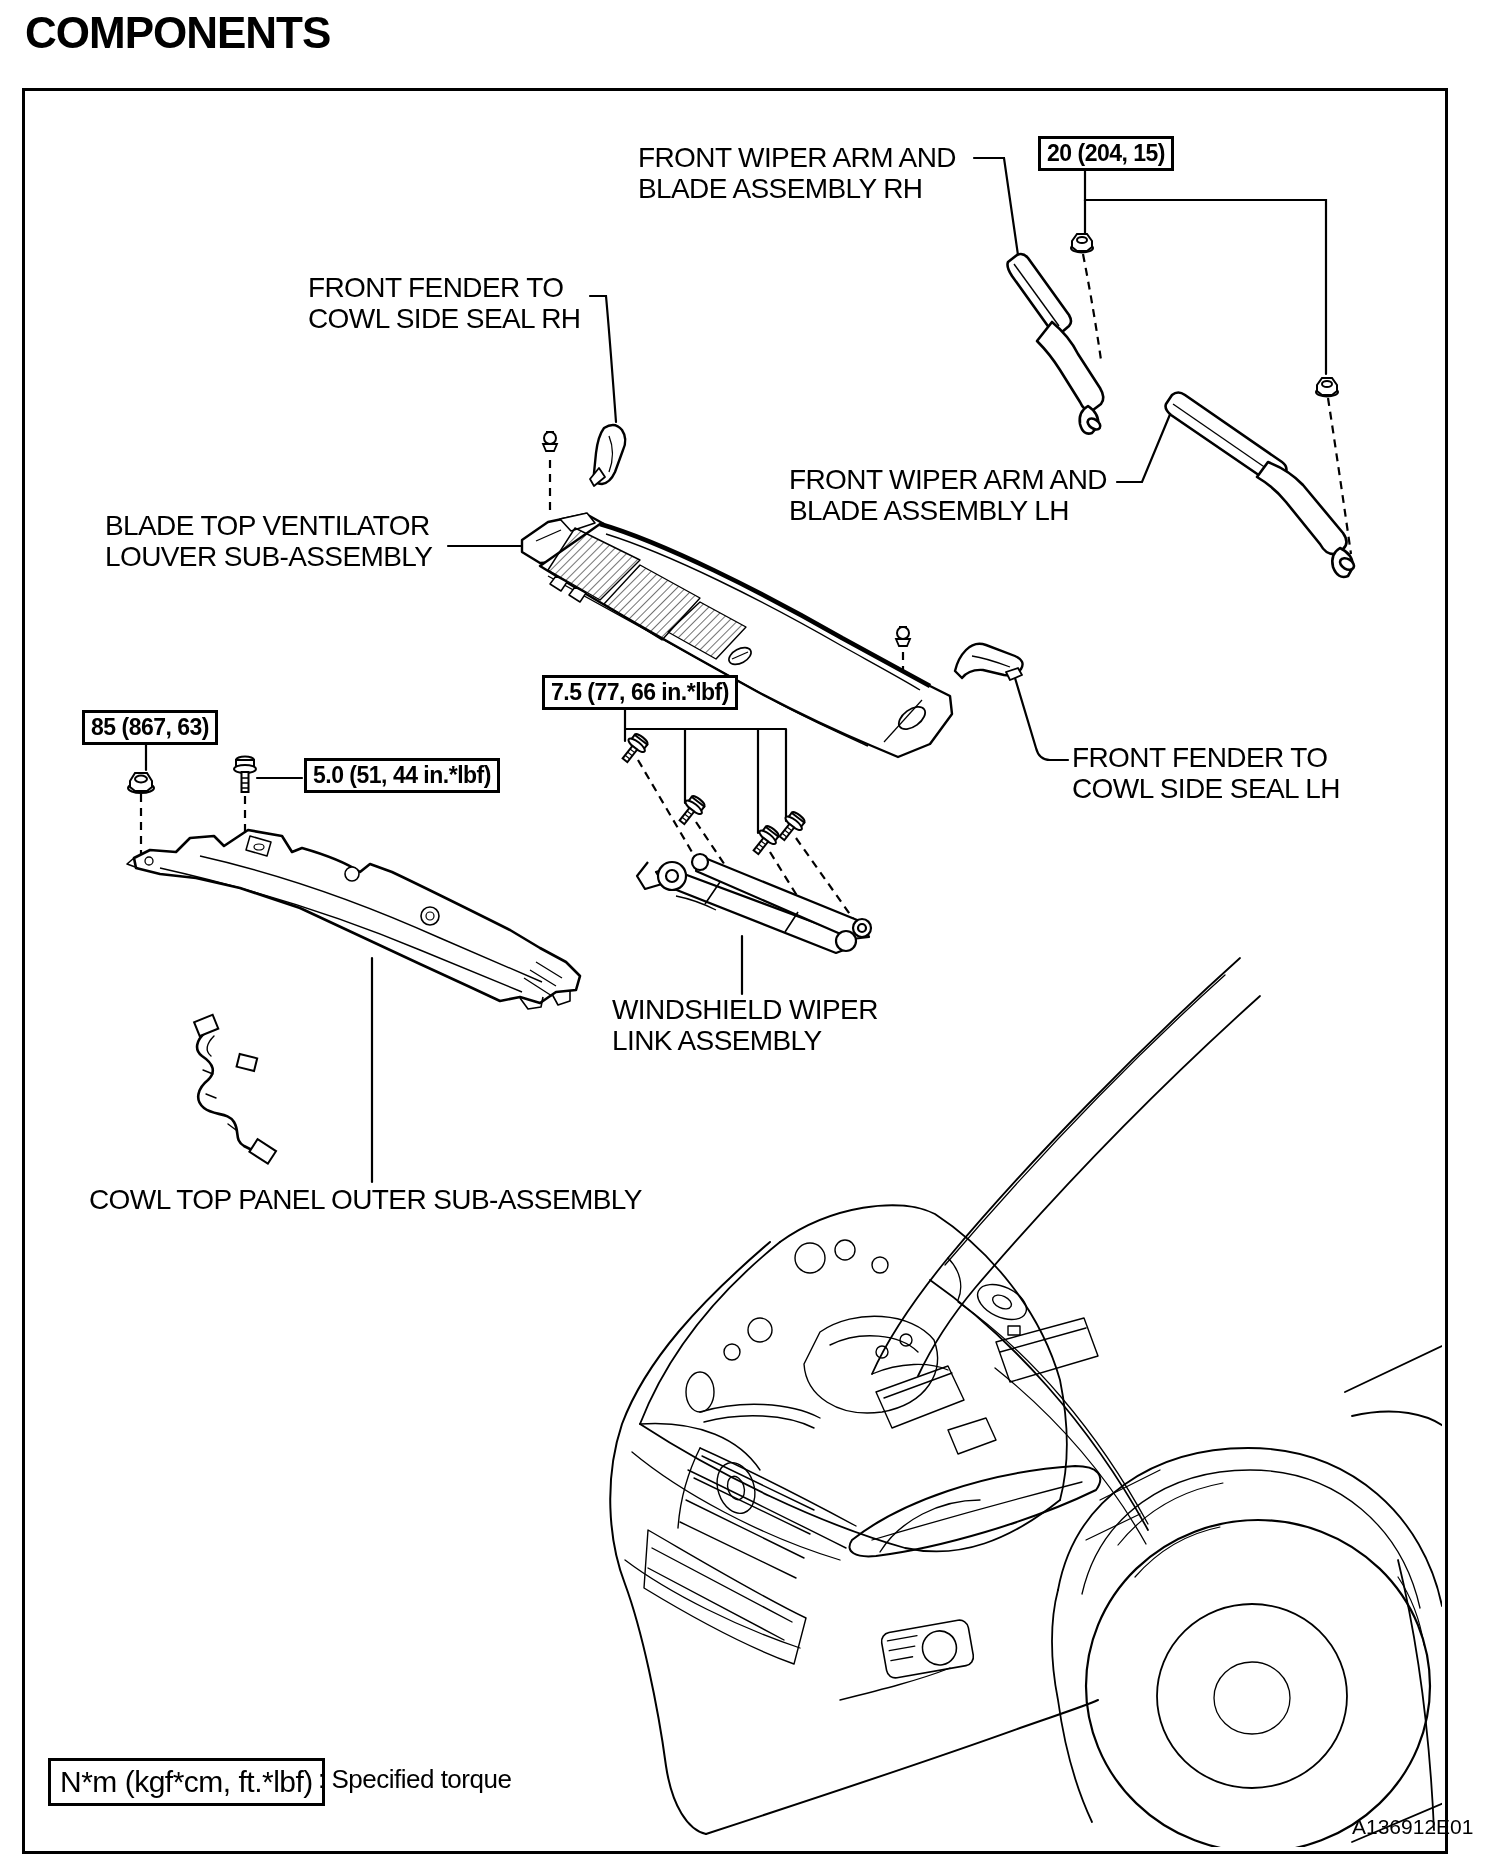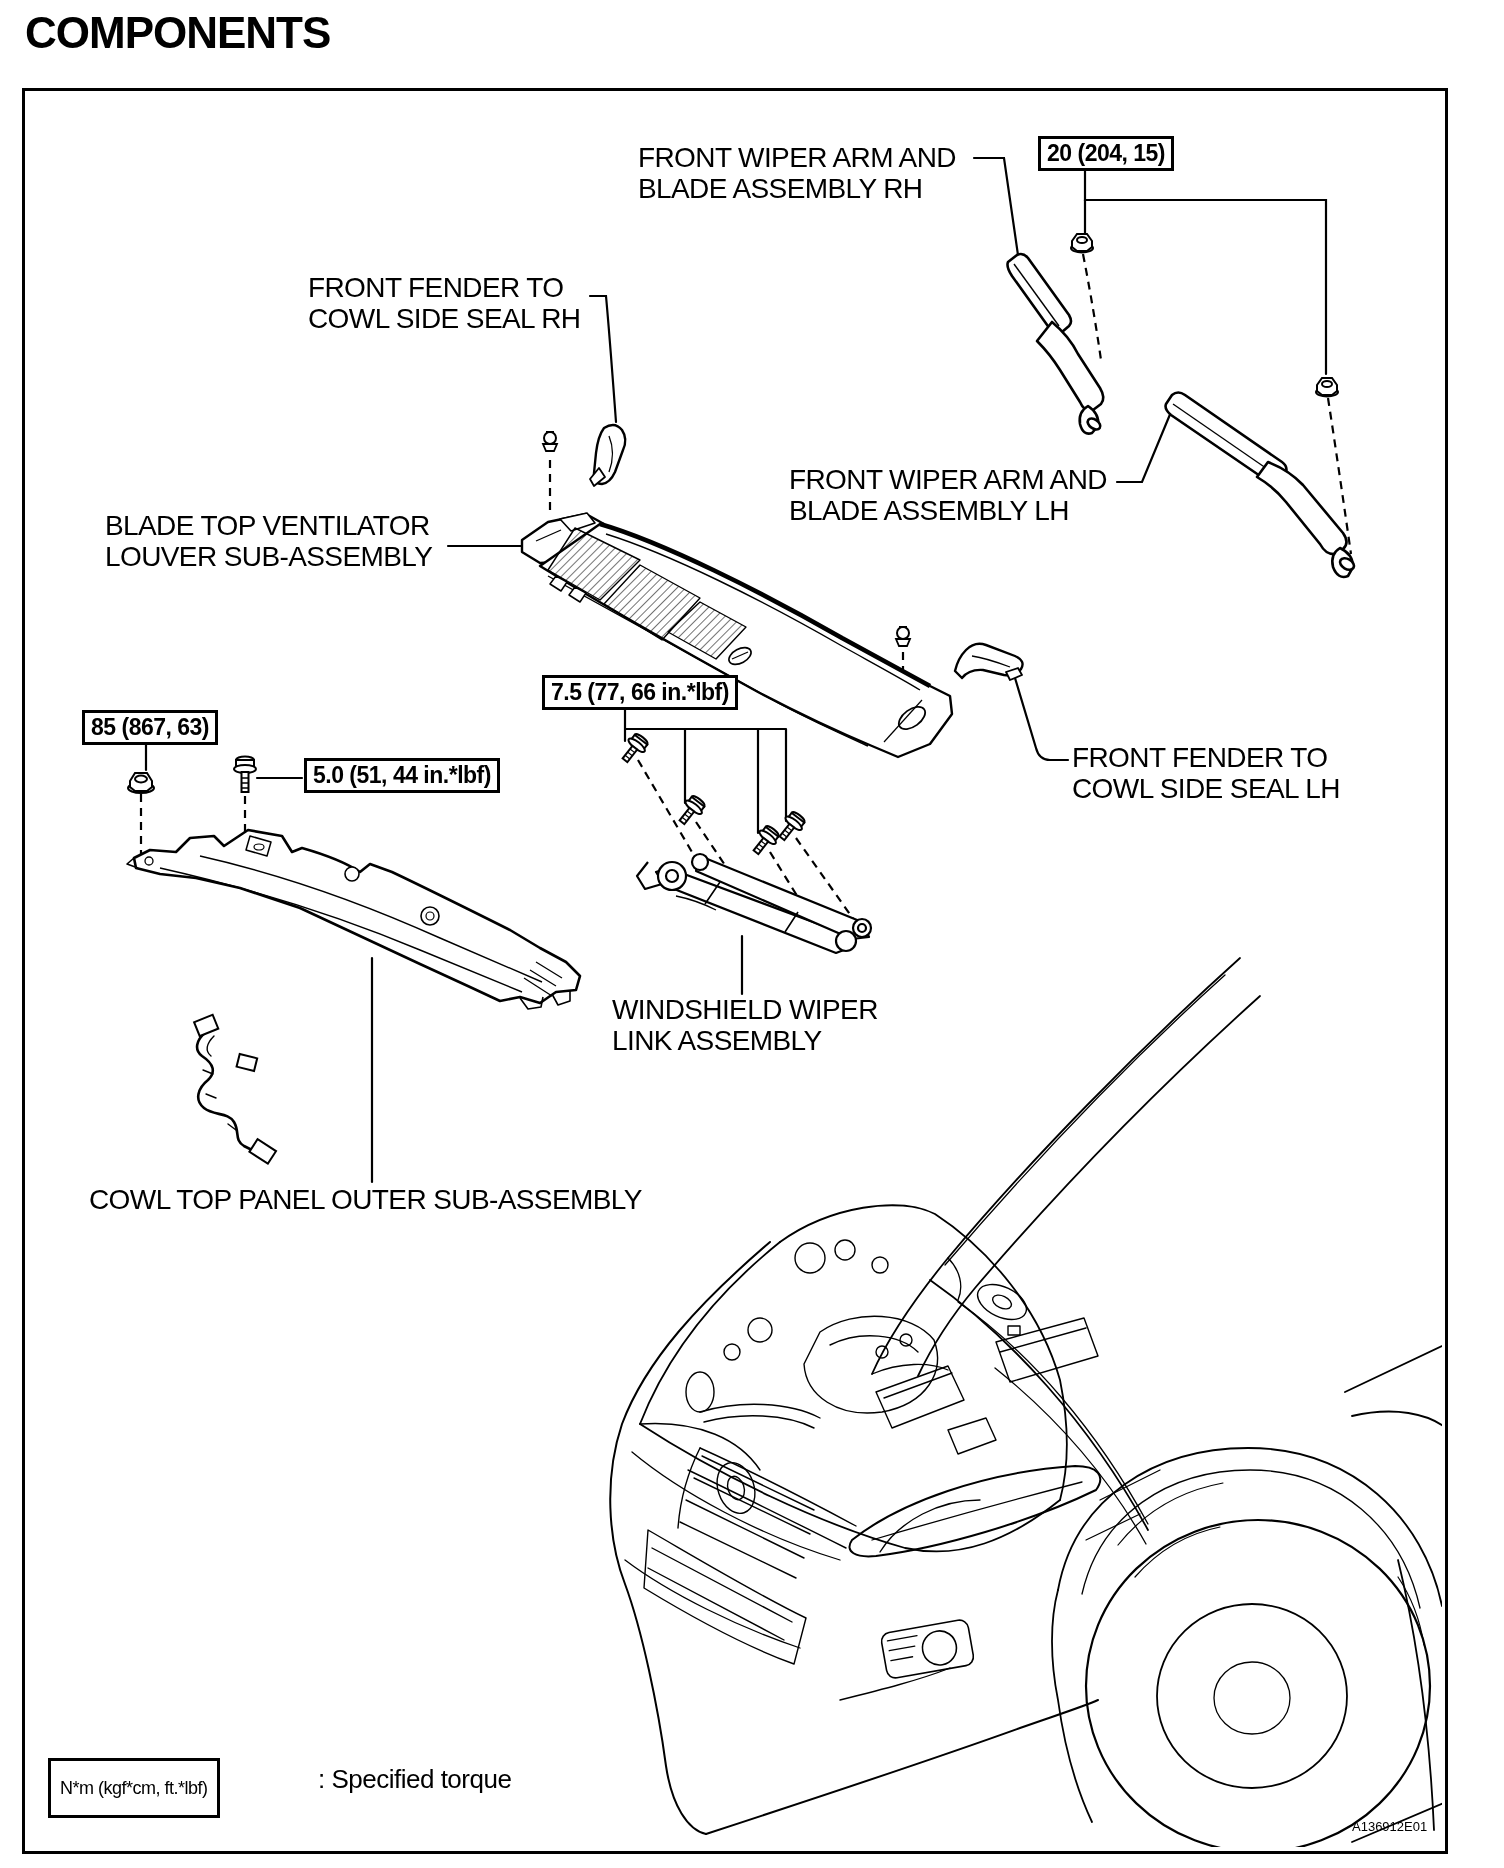--- a/index.html
+++ b/index.html
@@ -3,23 +3,23 @@
 <meta charset="utf-8">
 <style>
   html,body{margin:0;padding:0;background:#fff;}
   body{width:1504px;height:1868px;position:relative;font-family:"Liberation Sans",sans-serif;color:#000;overflow:hidden;}
   .abs{position:absolute;}
   .title{font-size:44px;font-weight:bold;letter-spacing:-1px;white-space:nowrap;text-align:right;}
   #frame{position:absolute;left:22px;top:88px;width:1420px;height:1760px;border:3px solid #000;background:#fff;}
   svg#art{position:absolute;left:0;top:0;}
   .label{position:absolute;font-size:28px;line-height:31px;letter-spacing:-0.6px;white-space:nowrap;}
   .torque{position:absolute;border:3px solid #000;background:#fff;font-weight:bold;font-size:23px;line-height:27px;padding:1px 6px;letter-spacing:-0.5px;white-space:nowrap;text-align:center;}
-  .legendbox{position:absolute;border:3px solid #000;background:#fff;font-size:18px;line-height:30px;padding:12px 9px;letter-spacing:-0.5px;white-space:nowrap;}
+  .legendbox{position:absolute;border:3px solid #000;background:#fff;font-size:30px;line-height:30px;padding:6px 9px;letter-spacing:-0.5px;white-space:nowrap;}
   .legendtext{position:absolute;font-size:26px;line-height:30px;letter-spacing:-0.5px;white-space:nowrap;}
-  .code{position:absolute;font-size:13px;line-height:18px;white-space:nowrap;}
+  .code{position:absolute;font-size:21px;line-height:18px;white-space:nowrap;}
 </style>
 </head>
 <body>
 
 <div class="abs title" style="left:25px;top:8px;">COMPONENTS</div>
 
 <div id="frame"></div>
 
 <svg id="art" width="1504" height="1868" viewBox="0 0 1504 1868">
   <defs>

